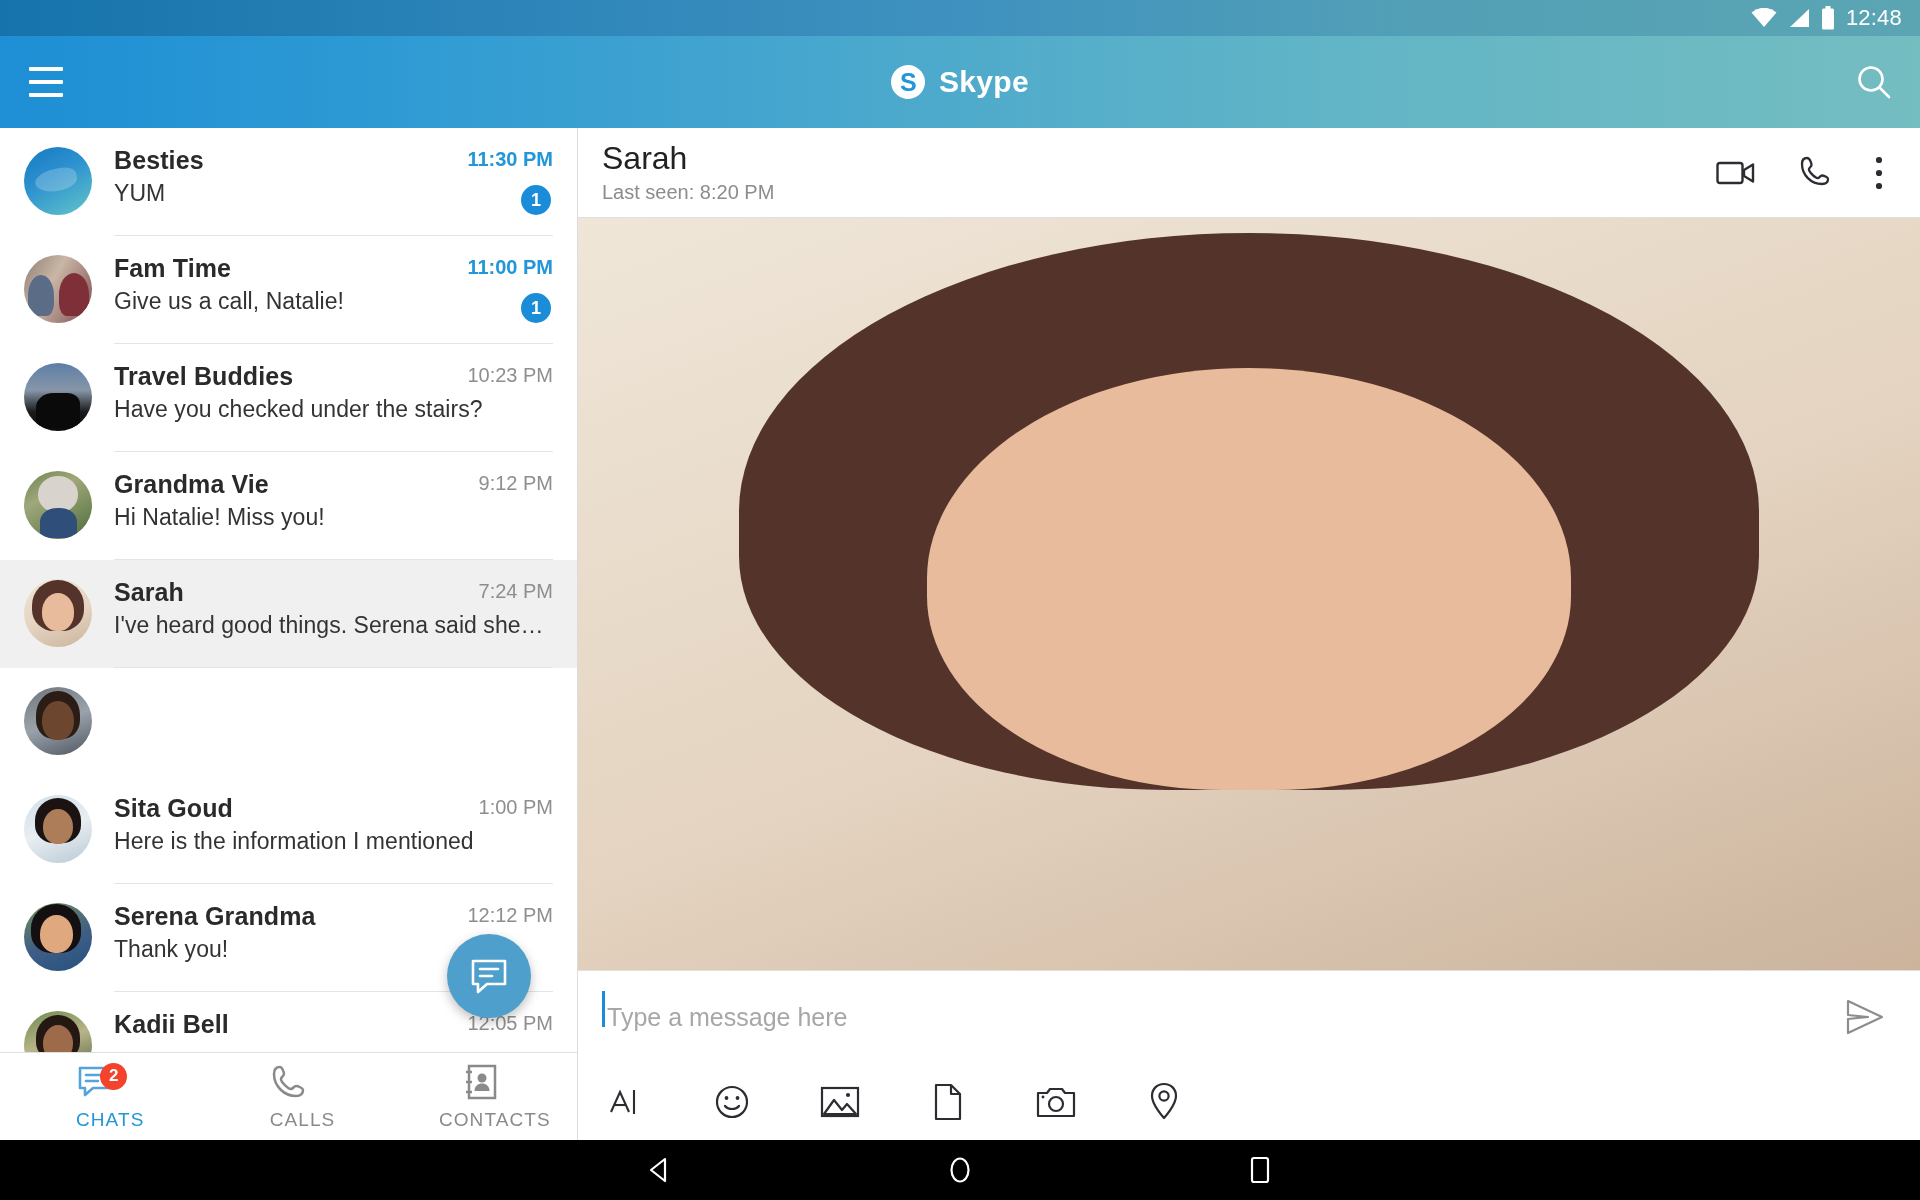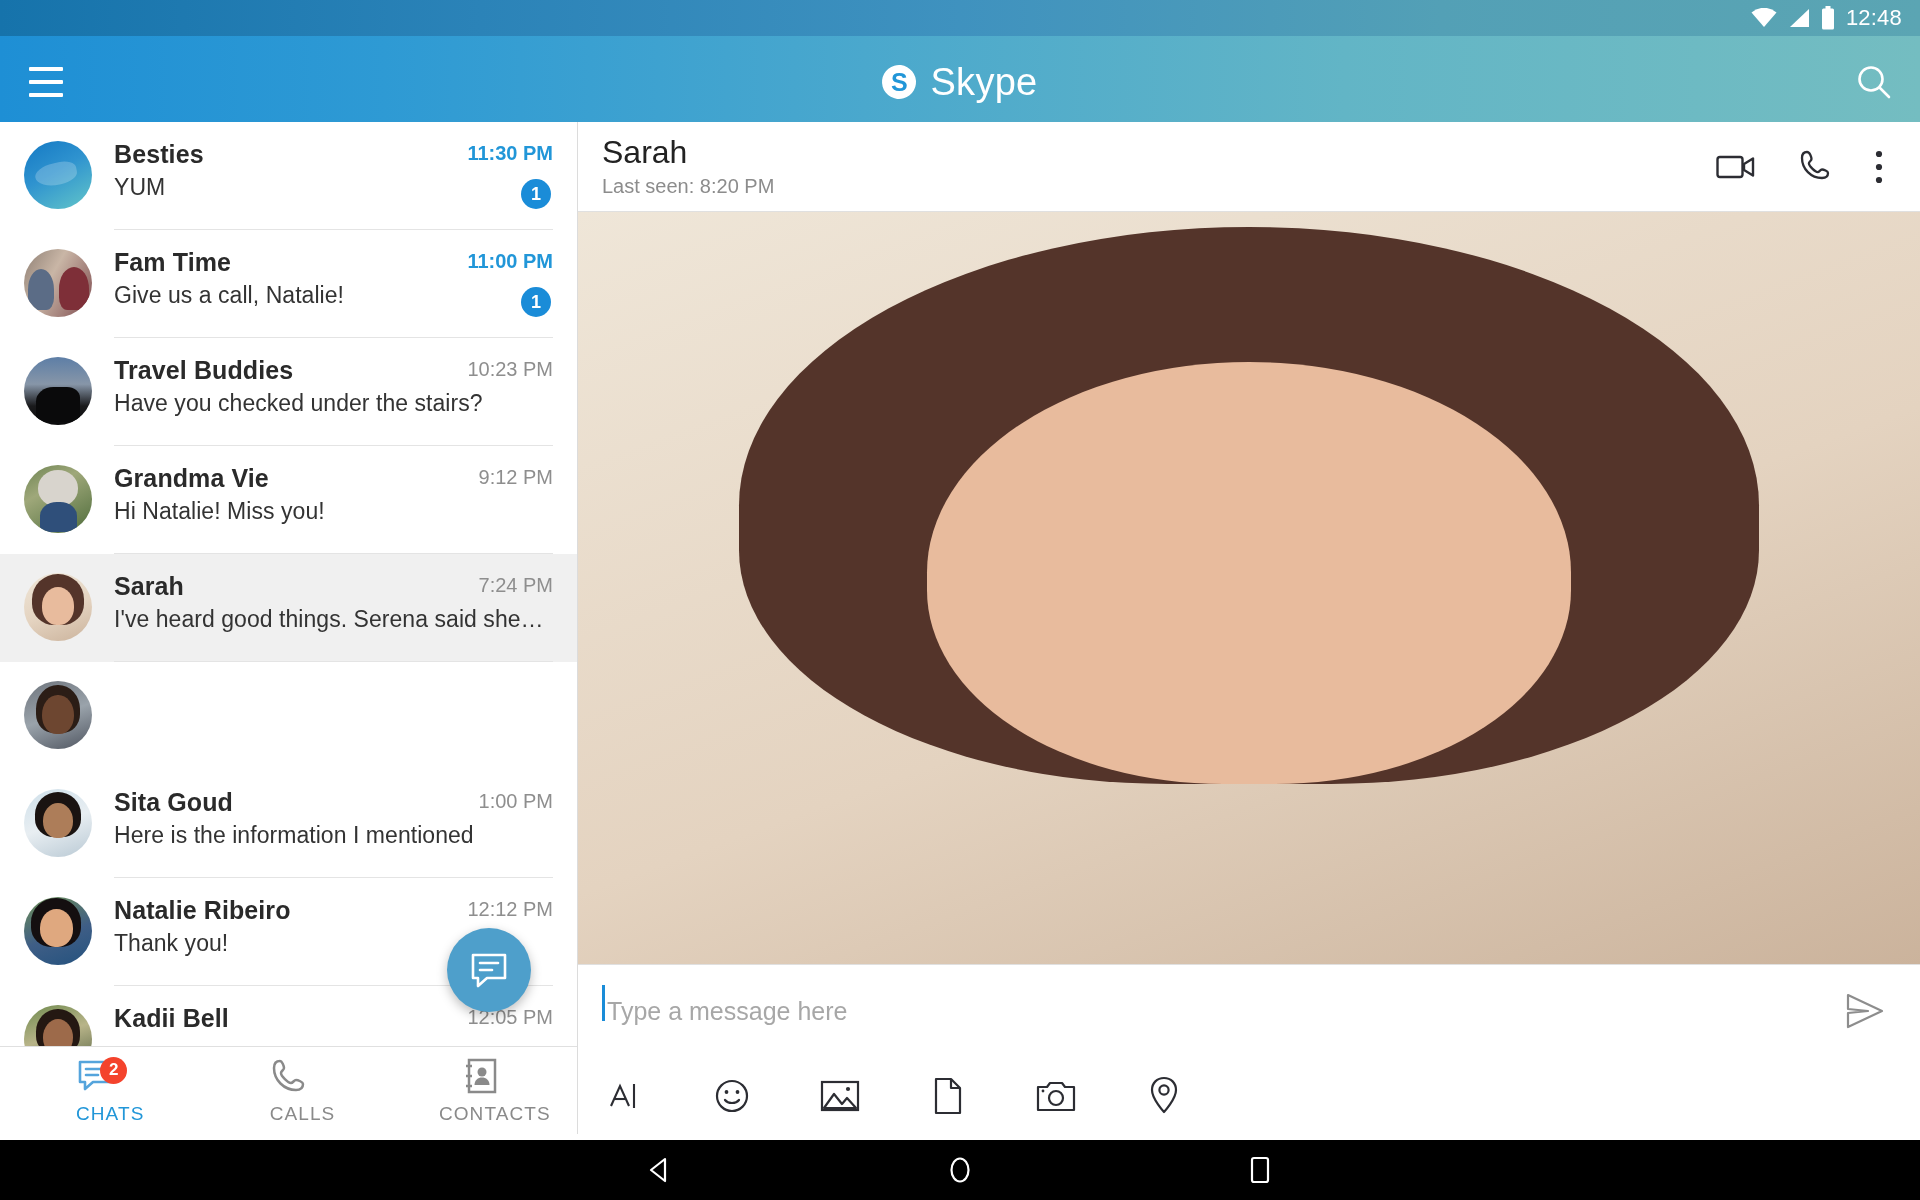--- a/index.html
+++ b/index.html
@@ -48,31 +48,31 @@
     background: #ffffff;
     display: flex; align-items: center; justify-content: center;
     transform: rotate(-16deg);
     box-shadow: 0 0 0 0 rgba(0,0,0,0);
   }
   #brand .skype-mark span {
     font-size: 25px; font-weight: bold; color: #2196d8;
     transform: rotate(16deg); line-height: 1; font-family: "Liberation Sans", sans-serif;
   }
   #brand .brand-text {
-    font-size: 38px; color: #ffffff; font-weight: normal; letter-spacing: .3px;
+    font-size: 30px; color: #ffffff; font-weight: bold; letter-spacing: .3px;
   }
   #search-btn {
     position: absolute; right: 0; top: 0;
     width: 92px; height: 92px;
     display: flex; align-items: center; justify-content: center; cursor: pointer;
   }
 
   
   #body-area {
-    position: absolute; top: 122px; left: 0;
+    position: absolute; top: 128px; left: 0;
     width: 1920px; height: 1012px;
     display: flex;
   }
 
   
   #chat-panel {
     width: 578px; height: 1012px;
     position: relative; background: #ffffff;
     border-right: 1px solid #dcdcdc;
     display: flex; flex-direction: column;
@@ -452,21 +452,21 @@
             <div class="cname">Sita Goud</div>
             <div class="cprev">Here is the information I mentioned</div>
             <div class="ctime">1:00 PM</div>
           </div>
         </div>
         <div class="chat-row">
           <div class="avatar">
             <div class="av av-serena"></div>
           </div>
           <div class="rowbody">
-            <div class="cname">Natalie Ribeiro</div>
+            <div class="cname">Serena Grandma</div>
             <div class="cprev">Thank you!</div>
             <div class="ctime">12:12 PM</div>
           </div>
         </div>
         <div class="chat-row">
           <div class="avatar">
             <div class="av av-kadii"></div>
           </div>
           <div class="rowbody">
             <div class="cname">Kadii Bell</div>

